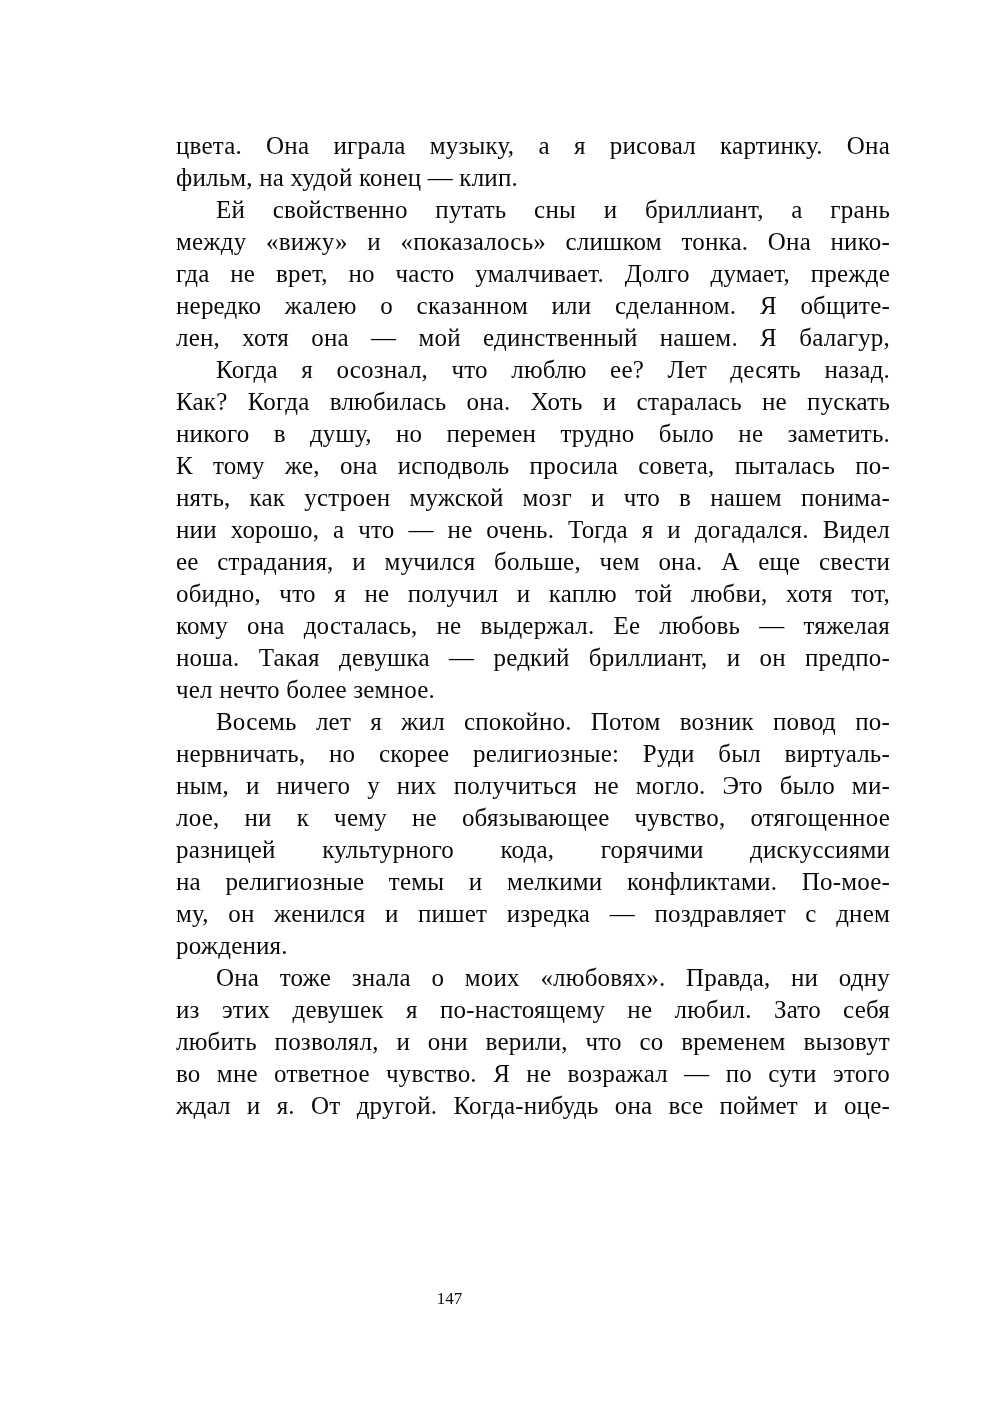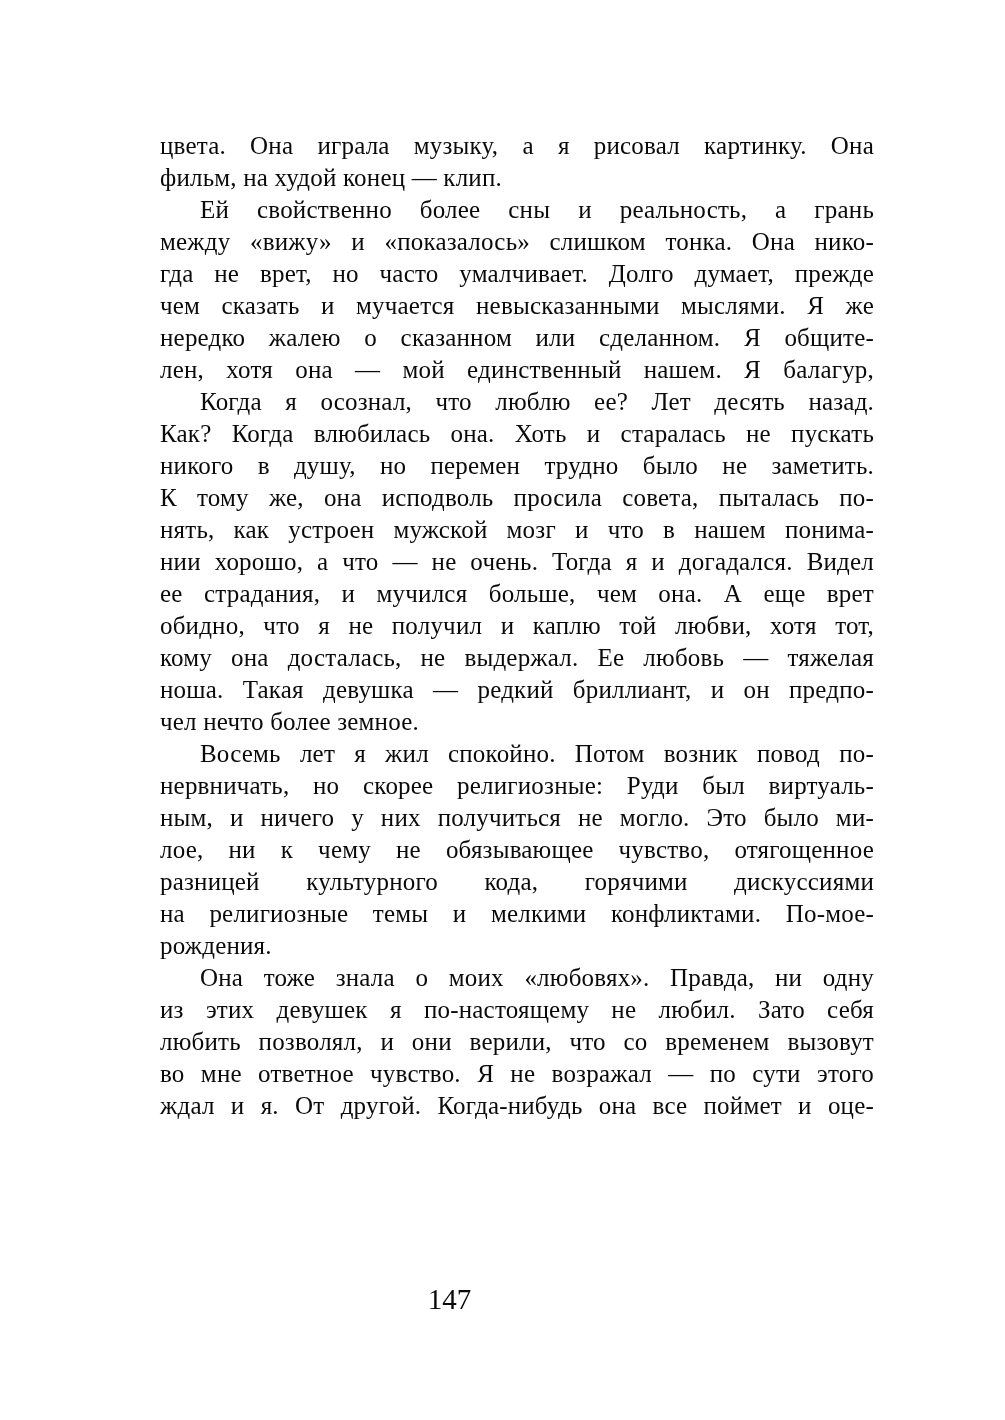--- a/index.html
+++ b/index.html
@@ -18,21 +18,21 @@
   .page {
     position: absolute;
     left: 0;
     top: 0;
     width: 1005px;
     height: 1420px;
     background: #ffffff;
   }
   .text-column {
     position: absolute;
-    left: 160px;
+    left: 176px;
     top: 130px;
     width: 714px;
   }
   .paragraph {
     margin: 0;
     padding: 0;
   }
   .line {
     font-size: 25px;
     line-height: 32px;
@@ -46,65 +46,65 @@
   }
   .line.indent {
     text-indent: 40px;
   }
   .page-number {
     position: absolute;
     left: 0;
     top: 1283px;
     width: 899px;
     text-align: center;
-    font-size: 29px;
+    font-size: 17px;
     line-height: 32px;
   }
 </style>
 </head>
 <body>
 
 <div class="page">
   <div class="text-column">
 
     <div class="paragraph">
       <div class="line">цвета. Она играла музыку, а я рисовал картинку. Она</div>
       <div class="line last">фильм, на худой конец — клип.</div>
     </div>
 
     <div class="paragraph">
-      <div class="line indent">Ей свойственно более сны и реальность, а грань</div>
+      <div class="line indent">Ей свойственно путать сны и бриллиант, а грань</div>
       <div class="line">между «вижу» и «показалось» слишком тонка. Она нико-</div>
       <div class="line">гда не врет, но часто умалчивает. Долго думает, прежде</div>
-      <div class="line">чем сказать и мучается невысказанными мыслями. Я же</div>
       <div class="line">нередко жалею о сказанном или сделанном. Я общите-</div>
       <div class="line">лен, хотя она — мой единственный нашем. Я балагур,</div>
     </div>
 
     <div class="paragraph">
       <div class="line indent">Когда я осознал, что люблю ее? Лет десять назад.</div>
       <div class="line">Как? Когда влюбилась она. Хоть и старалась не пускать</div>
       <div class="line">никого в душу, но перемен трудно было не заметить.</div>
       <div class="line">К тому же, она исподволь просила совета, пыталась по-</div>
       <div class="line">нять, как устроен мужской мозг и что в нашем понима-</div>
       <div class="line">нии хорошо, а что — не очень. Тогда я и догадался. Видел</div>
-      <div class="line">ее страдания, и мучился больше, чем она. А еще врет</div>
+      <div class="line">ее страдания, и мучился больше, чем она. А еще свести</div>
       <div class="line">обидно, что я не получил и каплю той любви, хотя тот,</div>
       <div class="line">кому она досталась, не выдержал. Ее любовь — тяжелая</div>
       <div class="line">ноша. Такая девушка — редкий бриллиант, и он предпо-</div>
       <div class="line last">чел нечто более земное.</div>
     </div>
 
     <div class="paragraph">
       <div class="line indent">Восемь лет я жил спокойно. Потом возник повод по-</div>
       <div class="line">нервничать, но скорее религиозные: Руди был виртуаль-</div>
       <div class="line">ным, и ничего у них получиться не могло. Это было ми-</div>
       <div class="line">лое, ни к чему не обязывающее чувство, отягощенное</div>
       <div class="line">разницей культурного кода, горячими дискуссиями</div>
       <div class="line">на религиозные темы и мелкими конфликтами. По-мое-</div>
+      <div class="line">му, он женился и пишет изредка — поздравляет с днем</div>
       <div class="line last">рождения.</div>
     </div>
 
     <div class="paragraph">
       <div class="line indent">Она тоже знала о моих «любовях». Правда, ни одну</div>
       <div class="line">из этих девушек я по-настоящему не любил. Зато себя</div>
       <div class="line">любить позволял, и они верили, что со временем вызовут</div>
       <div class="line">во мне ответное чувство. Я не возражал — по сути этого</div>
       <div class="line">ждал и я. От другой. Когда-нибудь она все поймет и оце-</div>
     </div>

